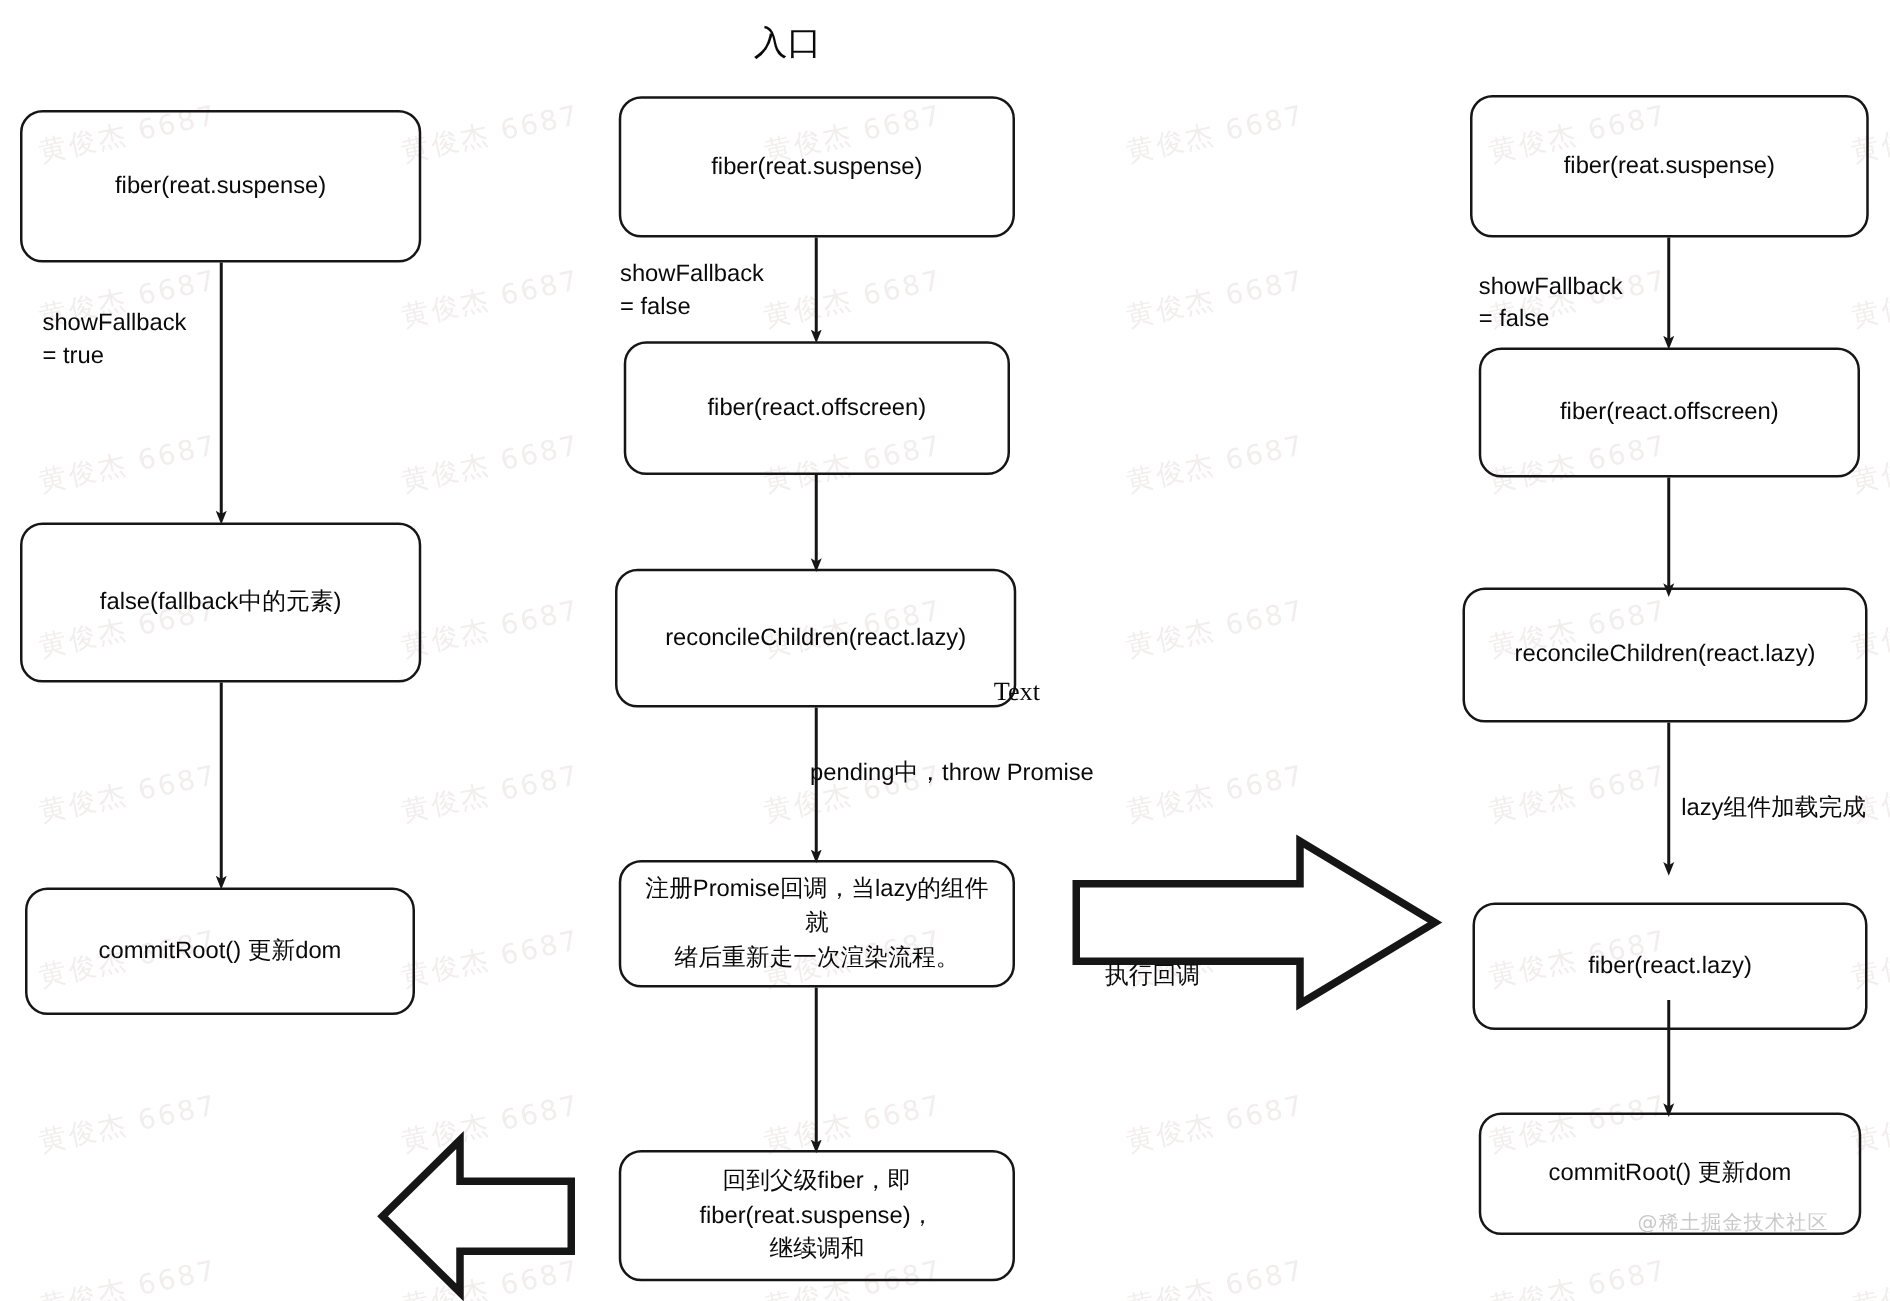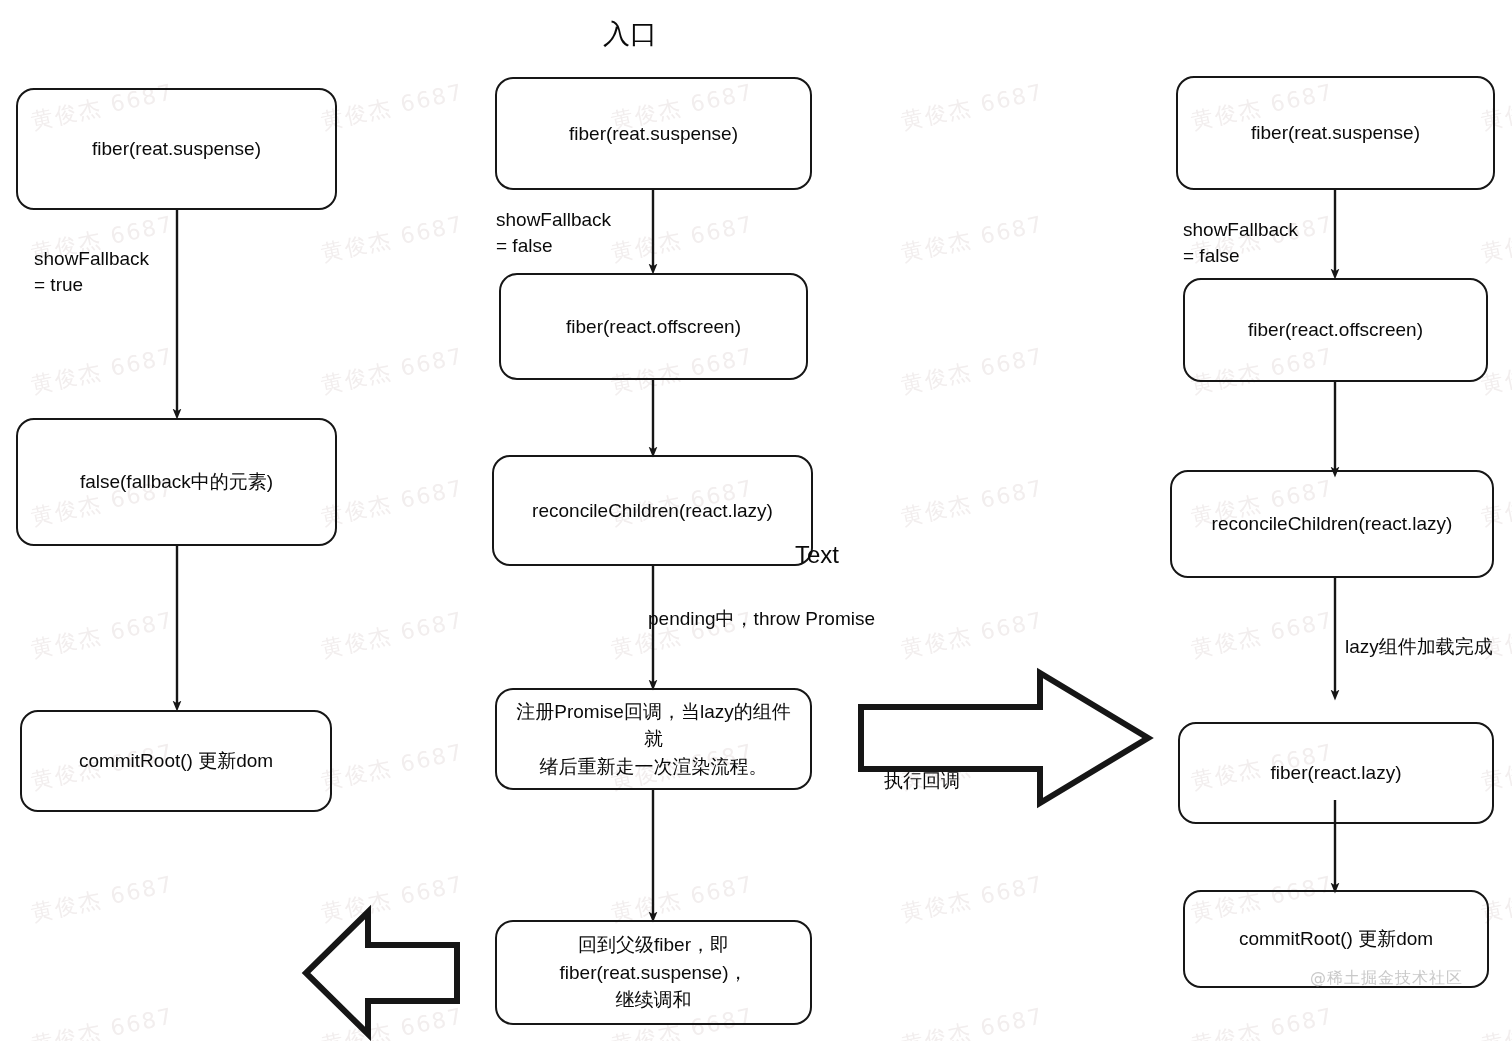--- a/index.html
+++ b/index.html
@@ -66,21 +66,21 @@
   .lbl {
     position: absolute;
     z-index: 3;
     color: #0a0a0a;
     font-size: 19px;
     line-height: 1.35;
     white-space: pre-line;
   }
   .lbl.center { text-align: center; }
   .lbl.title { font-size: 27px; }
-  .lbl.small { font-size: 24px; }
+  .lbl.small { font-size: 21px; font-family: Liberation Serif, serif; }
 
   .corner-credit {
     position: absolute;
     z-index: 3;
     font-family: "DejaVu Sans", sans-serif;
     font-size: 16px;
     color: #c9c9c9;
     letter-spacing: 1px;
     white-space: nowrap;
   }

